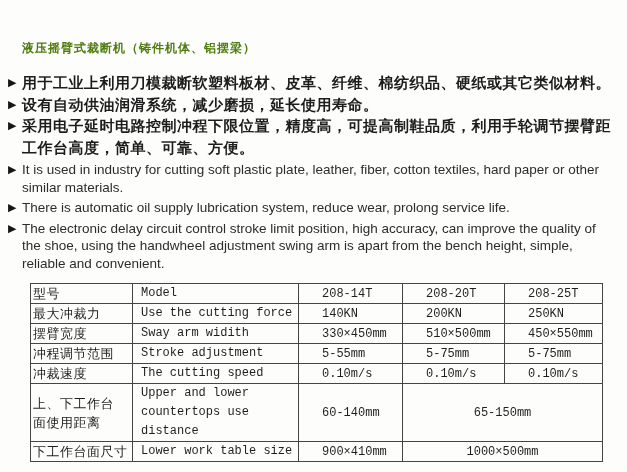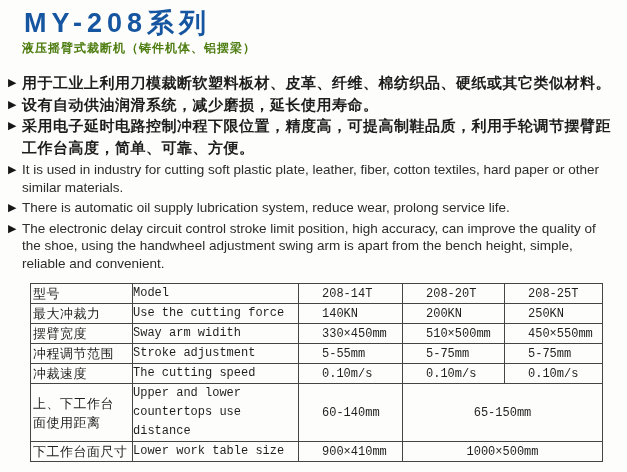--- a/index.html
+++ b/index.html
@@ -95,40 +95,40 @@
     font-size: 13px;
     font-weight: 500;
     padding-left: 2px;
     letter-spacing: 0.5px;
     line-height: 19px;
     font-family: Liberation Serif, serif;
   }
   td.col-en {
     font-family: "Liberation Mono", "DejaVu Sans Mono", monospace;
     font-size: 12px;
+    padding-left: 8px;
     line-height: 19px;
   }
   td.col-val {
     font-family: "Liberation Mono", "DejaVu Sans Mono", monospace;
     font-size: 12px;
     padding-left: 23px;
   }
   td.val-merged {
     font-family: Liberation Mono, monospace;
     font-size: 12px;
     text-align: center;
     padding-left: 0;
   }
 </style>
 </head>
 <body>
 
 <div class="page">
 
-  <div class="title">MY-208系列</div>
   <div class="subtitle">液压摇臂式裁断机（铸件机体、铝摆梁）</div>
 
   <div class="bullets-cn">
     <div class="bullet">
       <span class="marker">▶</span>
       <span class="btext">用于工业上利用刀模裁断软塑料板材、皮革、纤维、棉纺织品、硬纸或其它类似材料。</span>
     </div>
     <div class="bullet">
       <span class="marker">▶</span>
       <span class="btext">设有自动供油润滑系统，减少磨损，延长使用寿命。</span>

